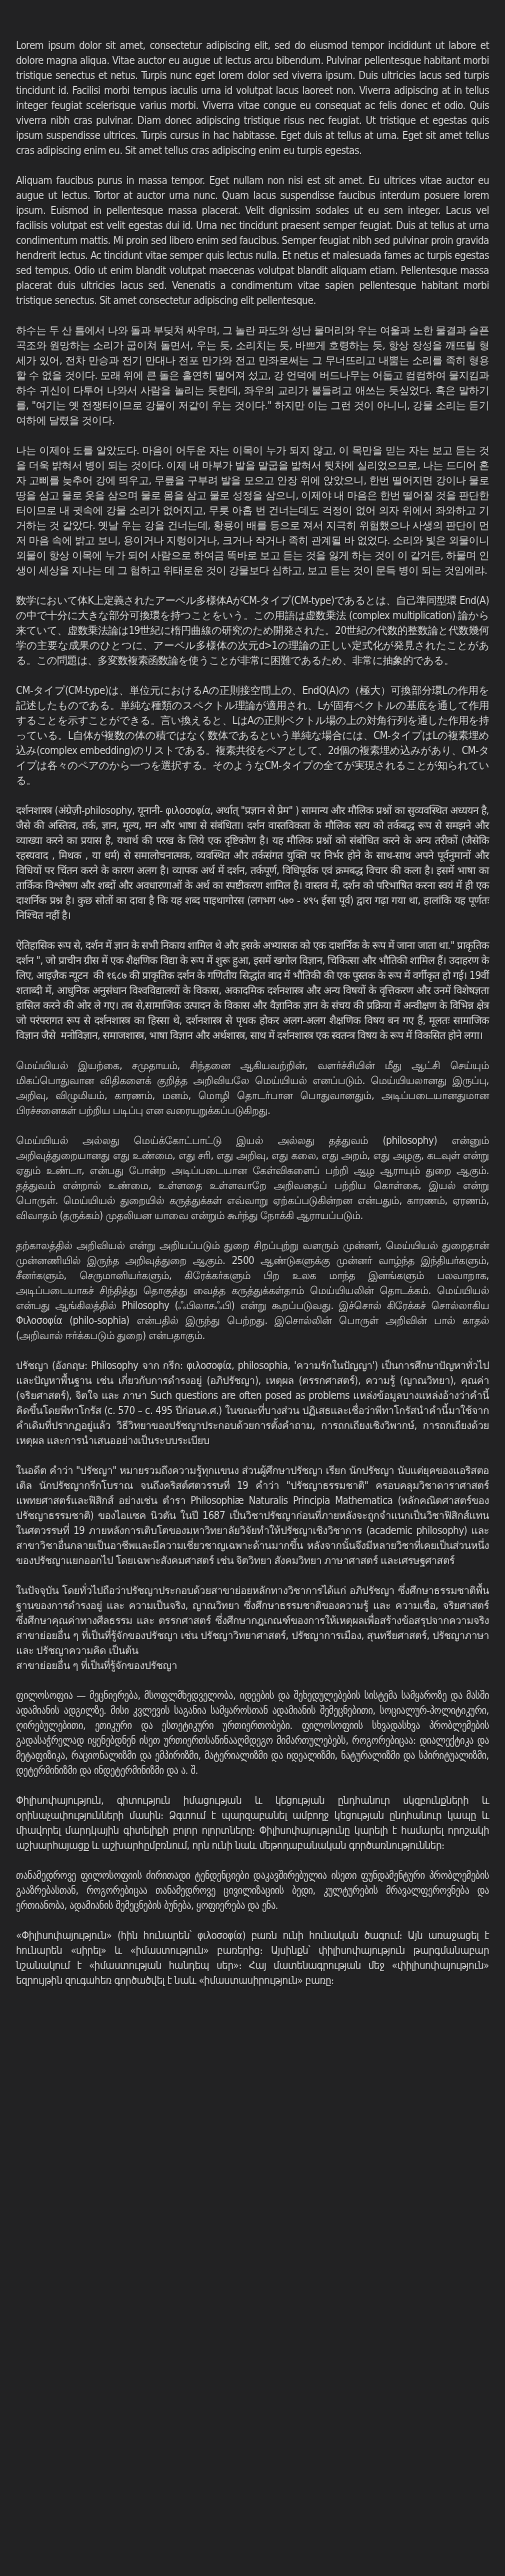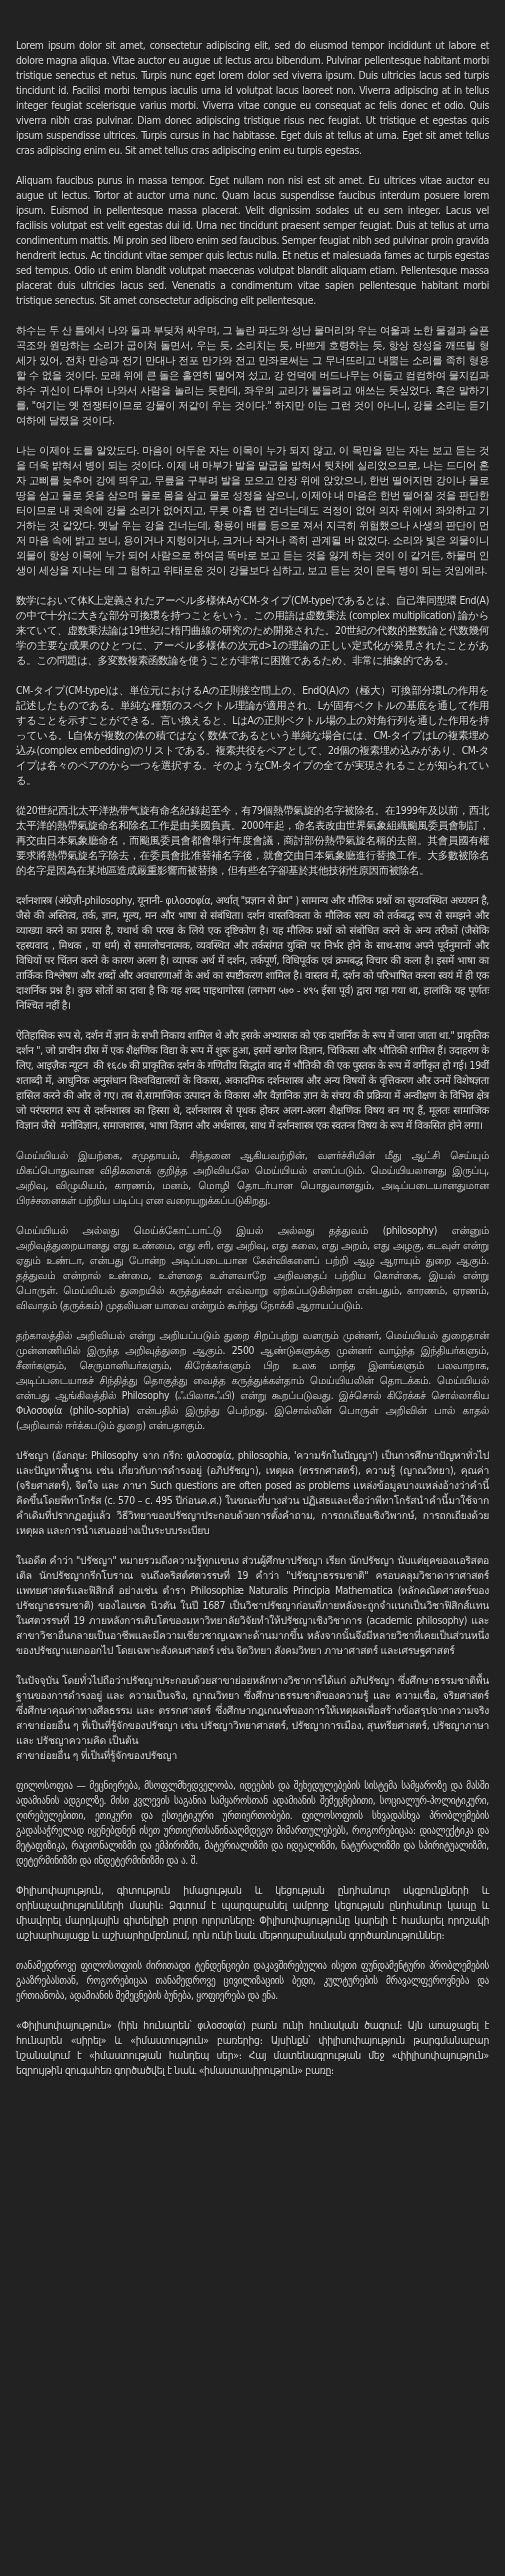--- a/index.html
+++ b/index.html
@@ -40,21 +40,20 @@
 <body>
 
 <div class="page">
   <div class="doc">
     <p lang="en">Lorem ipsum dolor sit amet, consectetur adipiscing elit, sed do eiusmod tempor incididunt ut labore et dolore magna aliqua. Vitae auctor eu augue ut lectus arcu bibendum. Pulvinar pellentesque habitant morbi tristique senectus et netus. Turpis nunc eget lorem dolor sed viverra ipsum. Duis ultricies lacus sed turpis tincidunt id. Facilisi morbi tempus iaculis urna id volutpat lacus laoreet non. Viverra adipiscing at in tellus integer feugiat scelerisque varius morbi. Viverra vitae congue eu consequat ac felis donec et odio. Quis viverra nibh cras pulvinar. Diam donec adipiscing tristique risus nec feugiat. Ut tristique et egestas quis ipsum suspendisse ultrices. Turpis cursus in hac habitasse. Eget duis at tellus at urna. Eget sit amet tellus cras adipiscing enim eu. Sit amet tellus cras adipiscing enim eu turpis egestas.</p>
     <p lang="en">Aliquam faucibus purus in massa tempor. Eget nullam non nisi est sit amet. Eu ultrices vitae auctor eu augue ut lectus. Tortor at auctor urna nunc. Quam lacus suspendisse faucibus interdum posuere lorem ipsum. Euismod in pellentesque massa placerat. Velit dignissim sodales ut eu sem integer. Lacus vel facilisis volutpat est velit egestas dui id. Urna nec tincidunt praesent semper feugiat. Duis at tellus at urna condimentum mattis. Mi proin sed libero enim sed faucibus. Semper feugiat nibh sed pulvinar proin gravida hendrerit lectus. Ac tincidunt vitae semper quis lectus nulla. Et netus et malesuada fames ac turpis egestas sed tempus. Odio ut enim blandit volutpat maecenas volutpat blandit aliquam etiam. Pellentesque massa placerat duis ultricies lacus sed. Venenatis a condimentum vitae sapien pellentesque habitant morbi tristique senectus. Sit amet consectetur adipiscing elit pellentesque.</p>
     <p lang="ko">하수는 두 산 틈에서 나와 돌과 부딪쳐 싸우며, 그 놀란 파도와 성난 물머리와 우는 여울과 노한 물결과 슬픈 곡조와 원망하는 소리가 굽이쳐 돌면서, 우는 듯, 소리치는 듯, 바쁘게 호령하는 듯, 항상 장성을 깨뜨릴 형세가 있어, 전차 만승과 전기 만대나 전포 만가와 전고 만좌로써는 그 무너뜨리고 내뿜는 소리를 족히 형용할 수 없을 것이다. 모래 위에 큰 돌은 홀연히 떨어져 섰고, 강 언덕에 버드나무는 어둡고 컴컴하여 물지킴과 하수 귀신이 다투어 나와서 사람을 놀리는 듯한데, 좌우의 교리가 붙들려고 애쓰는 듯싶었다. 혹은 말하기를, "여기는 옛 전쟁터이므로 강물이 저같이 우는 것이다." 하지만 이는 그런 것이 아니니, 강물 소리는 듣기 여하에 달렸을 것이다.</p>
     <p lang="ko">나는 이제야 도를 알았도다. 마음이 어두운 자는 이목이 누가 되지 않고, 이 목만을 믿는 자는 보고 듣는 것을 더욱 밝혀서 병이 되는 것이다. 이제 내 마부가 발을 말굽을 밟혀서 뒷차에 실리었으므로, 나는 드디어 혼자 고삐를 늦추어 강에 띄우고, 무릎을 구부려 발을 모으고 안장 위에 앉았으니, 한번 떨어지면 강이나 물로 땅을 삼고 물로 옷을 삼으며 물로 몸을 삼고 물로 성정을 삼으니, 이제야 내 마음은 한번 떨어질 것을 판단한 터이므로 내 귓속에 강물 소리가 없어지고, 무릇 아홉 번 건너는데도 걱정이 없어 의자 위에서 좌와하고 기거하는 것 같았다. 옛날 우는 강을 건너는데, 황룡이 배를 등으로 져서 지극히 위험했으나 사생의 판단이 먼저 마음 속에 밝고 보니, 용이거나 지렁이거나, 크거나 작거나 족히 관계될 바 없었다. 소리와 빛은 외물이니 외물이 항상 이목에 누가 되어 사람으로 하여금 똑바로 보고 듣는 것을 잃게 하는 것이 이 같거든, 하물며 인생이 세상을 지나는 데 그 험하고 위태로운 것이 강물보다 심하고, 보고 듣는 것이 문득 병이 되는 것임에랴.</p>
     <p lang="ja">数学において体K上定義されたアーベル多様体AがCM-タイプ(CM-type)であるとは、自己準同型環 End(A)の中で十分に大きな部分可換環を持つことをいう。この用語は虚数乗法 (complex multiplication) 論から来ていて、虚数乗法論は19世紀に楕円曲線の研究のため開発された。20世紀の代数的整数論と代数幾何学の主要な成果のひとつに、アーベル多様体の次元d&gt;1の理論の正しい定式化が発見されたことがある。この問題は、多変数複素函数論を使うことが非常に困難であるため、非常に抽象的である。</p>
     <p lang="ja">CM-タイプ(CM-type)は、単位元におけるAの正則接空間上の、EndQ(A)の（極大）可換部分環Lの作用を記述したものである。単純な種類のスペクトル理論が適用され、Lが固有ベクトルの基底を通して作用することを示すことができる。言い換えると、LはAの正則ベクトル場の上の対角行列を通した作用を持っている。L自体が複数の体の積ではなく数体であるという単純な場合には、CM-タイプはLの複素埋め込み(complex embedding)のリストである。複素共役をペアとして、2d個の複素埋め込みがあり、CM-タイプは各々のペアのから一つを選択する。そのようなCM-タイプの全てが実現されることが知られている。</p>
-    <p lang="zh">從20世紀西北太平洋热带气旋有命名紀錄起至今，有79個熱帶氣旋的名字被除名。在1999年及以前，西北太平洋的熱帶氣旋命名和除名工作是由美國負責。2000年起，命名表改由世界氣象組織颱風委員會制訂，再交由日本氣象廳命名，而颱風委員會都會舉行年度會議，商討部份熱帶氣旋名稱的去留。其會員國有權要求將熱帶氣旋名字除去，在委員會批准替補名字後，就會交由日本氣象廳進行替換工作。大多數被除名的名字是因為在某地區造成嚴重影響而被替換，但有些名字卻基於其他技術性原因而被除名。</p>
     <p lang="hi">दर्शनशास्त्र (अंग्रेज़ी-philosophy, यूनानी- φιλοσοφία, अर्थात् "प्रज्ञान से प्रेम" ) सामान्य और मौलिक प्रश्नों का सुव्यवस्थित अध्ययन है, जैसे की अस्तित्व, तर्क, ज्ञान, मूल्य, मन और भाषा से संबंधिता। दर्शन वास्तविकता के मौलिक सत्य को तर्कबद्ध रूप से समझने और व्याख्या करने का प्रयास है, यथार्थ की परख के लिये एक दृष्टिकोण है। यह मौलिक प्रश्नों को संबोधित करने के अन्य तरीकों (जैसेकि रहस्यवाद , मिथक , या धर्म) से समालोचनात्मक, व्यवस्थित और तर्कसंगत युक्ति पर निर्भर होने के साथ-साथ अपने पूर्वनुमानों और विधियों पर चिंतन करने के कारण अलग है। व्यापक अर्थ में दर्शन, तर्कपूर्ण, विधिपूर्वक एवं क्रमबद्ध विचार की कला है। इसमें भाषा का तार्किक विश्लेषण और शब्दों और अवधारणाओं के अर्थ का स्पष्टीकरण शामिल है। वास्तव में, दर्शन को परिभाषित करना स्वयं में ही एक दाशर्निक प्रश्न है। कुछ सोतों का दावा है कि यह शब्द पाइथागोरस (लगभग ५७० - ४९५ ईसा पूर्व) द्वारा गढ़ा गया था, हालांकि यह पूर्णतः निश्चित नहीं है।</p>
     <p lang="hi">ऐतिहासिक रूप से, दर्शन में ज्ञान के सभी निकाय शामिल थे और इसके अभ्यासक को एक दाशर्निक के रूप में जाना जाता था." प्राकृतिक दर्शन ", जो प्राचीन ग्रीस में एक शैक्षणिक विद्या के रूप में शुरू हुआ, इसमें खगोल विज्ञान, चिकित्सा और भौतिकी शामिल हैं। उदाहरण के लिए, आइज़ैक न्यूटन  की १६८७ की प्राकृतिक दर्शन के गणितीय सिद्धांत बाद में भौतिकी की एक पुस्तक के रूप में वर्गीकृत हो गई। 19वीं शताब्दी में, आधुनिक अनुसंधान विश्वविद्यालयों के विकास, अकादमिक दर्शनशास्त्र और अन्य विषयों के वृत्तिकरण और उनमें विशेषज्ञता हासिल करने की ओर ले गए। तब से,सामाजिक उत्पादन के विकास और वैज्ञानिक ज्ञान के संचय की प्रक्रिया में अन्वीक्षण के विभिन्न क्षेत्र जो परंपरागत रूप से दर्शनशास्त्र का हिस्सा थे, दर्शनशास्त्र से पृथक होकर अलग-अलग शैक्षणिक विषय बन गए हैं, मूलतः सामाजिक विज्ञान जैसे  मनोविज्ञान, समाजशास्त्र, भाषा विज्ञान और अर्थशास्त्र, साथ में दर्शनशास्त्र एक स्वतन्त्र विषय के रूप में विकसित होने लगा।</p>
     <p lang="ta">மெய்யியல் இயற்கை, சமுதாயம், சிந்தனை ஆகியவற்றின், வளர்ச்சியின் மீது ஆட்சி செய்யும் மிகப்பொதுவான விதிகளைக் குறித்த அறிவியலே மெய்யியல் எனப்படும். மெய்யியலானது இருப்பு, அறிவு, விழுமியம், காரணம், மனம், மொழி தொடர்பான பொதுவானதும், அடிப்படையானதுமான பிரச்சனைகள் பற்றிய படிப்பு என வரையறுக்கப்படுகிறது.</p>
     <p lang="ta">மெய்யியல் அல்லது மெய்க்கோட்பாட்டு இயல் அல்லது தத்துவம் (philosophy) என்னும் அறிவுத்துறையானது எது உண்மை, எது சரி, எது அறிவு, எது கலை, எது அறம், எது அழகு, கடவுள் என்று ஏதும் உண்டா, என்பது போன்ற அடிப்படையான கேள்விகளைப் பற்றி ஆழ ஆராயும் துறை ஆகும். தத்துவம் என்றால் உண்மை, உள்ளதை உள்ளவாறே அறிவதைப் பற்றிய கொள்கை, இயல் என்று பொருள். மெய்யியல் துறையில் கருத்துக்கள் எவ்வாறு ஏற்கப்படுகின்றன என்பதும், காரணம், ஏரணம், விவாதம் (தருக்கம்) முதலியன யாவை என்றும் கூர்ந்து நோக்கி ஆராயப்படும்.</p>
     <p lang="ta">தற்காலத்தில் அறிவியல் என்று அறியப்படும் துறை சிறப்புற்று வளரும் முன்னர், மெய்யியல் துறைதான் முன்னணியில் இருந்த அறிவுத்துறை ஆகும். 2500 ஆண்டுகளுக்கு முன்னர் வாழ்ந்த இந்தியர்களும், சீனர்களும், செருமானியர்களும், கிரேக்கர்களும் பிற உலக மாந்த இனங்களும் பலவாறாக, அடிப்படையாகச் சிந்தித்து தொகுத்து வைத்த கருத்துக்கள்தாம் மெய்யியலின் தொடக்கம். மெய்யியல் என்பது ஆங்கிலத்தில் Philosophy (ஃபிலாசஃபி) என்று கூறப்படுவது. இச்சொல் கிரேக்கச் சொல்லாகிய Φιλοσοφία (philo-sophia) என்பதில் இருந்து பெற்றது. இசொல்லின் பொருள் அறிவின் பால் காதல் (அறிவால் ஈர்க்கபடும் துறை) என்பதாகும்.</p>
     <p lang="th">ปรัชญา (อังกฤษ: Philosophy จาก กรีก: φιλοσοφία, philosophia, 'ความรักในปัญญา') เป็นการศึกษาปัญหาทั่วไปและปัญหาพื้นฐาน เช่น เกี่ยวกับการดำรงอยู่ (อภิปรัชญา), เหตุผล (ตรรกศาสตร์), ความรู้ (ญาณวิทยา), คุณค่า (จริยศาสตร์), จิตใจ และ ภาษา Such questions are often posed as problems แหล่งข้อมูลบางแหล่งอ้างว่าคำนี้คิดขึ้นโดยพีทาโกรัส (c. 570 – c. 495 ปีก่อนค.ศ.) ในขณะที่บางส่วน ปฏิเสธและเชื่อว่าพีทาโกรัสนำคำนี้มาใช้จากคำเดิมที่ปรากฏอยู่แล้ว วิธีวิทยาของปรัชญาประกอบด้วยการตั้งคำถาม, การถกเถียงเชิงวิพากษ์, การถกเถียงด้วยเหตุผล และการนำเสนออย่างเป็นระบบระเบียบ</p>
     <p lang="th">ในอดีต คำว่า "ปรัชญา" หมายรวมถึงความรู้ทุกแขนง ส่วนผู้ศึกษาปรัชญา เรียก นักปรัชญา นับแต่ยุคของแอริสตอเติล นักปรัชญากรีกโบราณ จนถึงคริสต์ศตวรรษที่ 19 คำว่า "ปรัชญาธรรมชาติ" ครอบคลุมวิชาดาราศาสตร์ แพทยศาสตร์และฟิสิกส์ อย่างเช่น ตำรา Philosophiæ Naturalis Principia Mathematica (หลักคณิตศาสตร์ของปรัชญาธรรมชาติ) ของไอแซค นิวตัน ในปี 1687 เป็นวิชาปรัชญาก่อนที่ภายหลังจะถูกจำแนกเป็นวิชาฟิสิกส์แทน ในศตวรรษที่ 19 ภายหลังการเติบโตของมหาวิทยาลัยวิจัยทำให้ปรัชญาเชิงวิชาการ (academic philosophy) และสาขาวิชาอื่นกลายเป็นอาชีพและมีความเชี่ยวชาญเฉพาะด้านมากขึ้น หลังจากนั้นจึงมีหลายวิชาที่เคยเป็นส่วนหนึ่งของปรัชญาแยกออกไป โดยเฉพาะสังคมศาสตร์ เช่น จิตวิทยา สังคมวิทยา ภาษาศาสตร์ และเศรษฐศาสตร์</p>
     <p lang="th">ในปัจจุบัน โดยทั่วไปถือว่าปรัชญาประกอบด้วยสาขาย่อยหลักทางวิชาการได้แก่ อภิปรัชญา ซึ่งศึกษาธรรมชาติพื้นฐานของการดำรงอยู่ และ ความเป็นจริง, ญาณวิทยา ซึ่งศึกษาธรรมชาติของความรู้ และ ความเชื่อ, จริยศาสตร์ ซึ่งศึกษาคุณค่าทางศีลธรรม และ ตรรกศาสตร์ ซึ่งศึกษากฎเกณฑ์ของการให้เหตุผลเพื่อสร้างข้อสรุปจากความจริง สาขาย่อยอื่น ๆ ที่เป็นที่รู้จักของปรัชญา เช่น ปรัชญาวิทยาศาสตร์, ปรัชญาการเมือง, สุนทรียศาสตร์, ปรัชญาภาษา และ ปรัชญาความคิด เป็นต้น
 สาขาย่อยอื่น ๆ ที่เป็นที่รู้จักของปรัชญา</p>
     <p lang="ka">ფილოსოფია — მეცნიერება, მსოფლმხედველობა, იდეების და შეხედულებების სისტემა სამყაროზე და მასში ადამიანის ადგილზე. მისი კვლევის საგანია სამყაროსთან ადამიანის შემეცნებითი, სოციალურ-პოლიტიკური, ღირებულებითი, ეთიკური და ესთეტიკური ურთიერთობები. ფილოსოფიის სხვადასხვა პრობლემების გადასაჭრელად იყენებდნენ ისეთ ურთიერთსაწინააღმდეგო მიმართულებებს, როგორებიცაა: დიალექტიკა და მეტაფიზიკა, რაციონალიზმი და ემპირიზმი, მატერიალიზმი და იდეალიზმი, ნატურალიზმი და სპირიტუალიზმი, დეტერმინიზმი და ინდეტერმინიზმი და ა. შ.</p>

